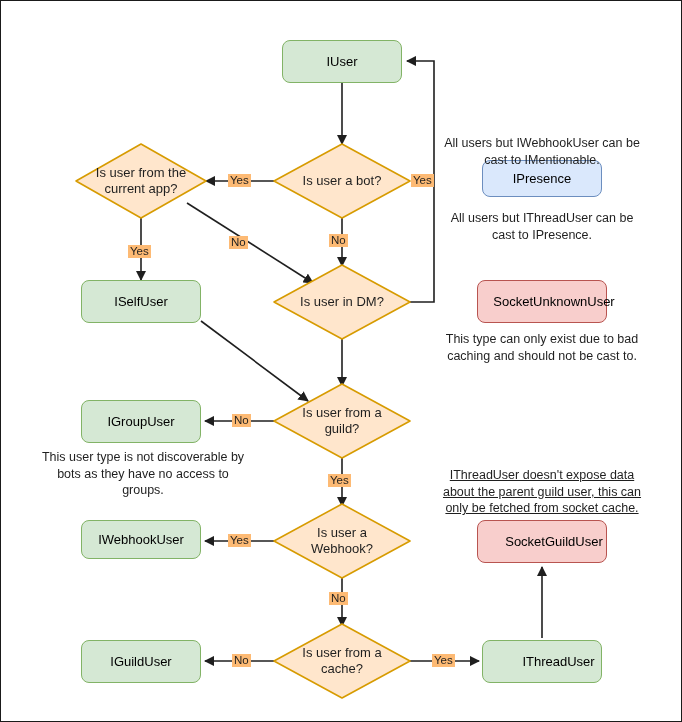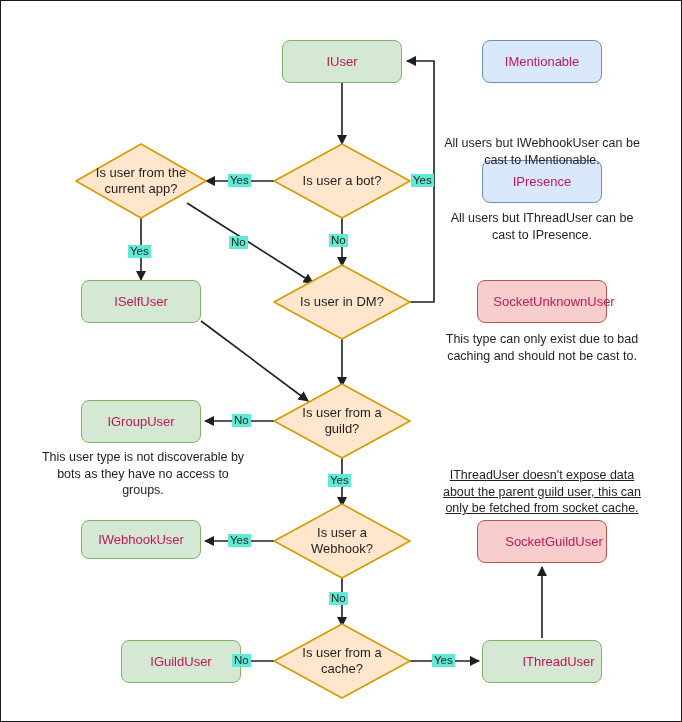--- a/index.html
+++ b/index.html
@@ -26,21 +26,21 @@
   }
   .node {
     position: absolute;
     box-sizing: border-box;
     display: flex;
     align-items: center;
     justify-content: center;
     text-align: center;
     font-family: "Liberation Sans", sans-serif;
     font-size: 13px;
-    color: #be185d;
+    color: #000000;
     line-height: 1.22;
     z-index: 3;
   }
   .box {
     border-radius: 8px;
     border-style: solid;
     border-width: 1.4px;
   }
   .box-green  { background: #d5e8d4; border-color: #82b366; }
   .box-blue   { background: #dae8fc; border-color: #6c8ebf; }
@@ -74,21 +74,21 @@
     font-size: 12.5px;
     color: #1f1f1f;
     line-height: 1.33;
     z-index: 3;
   }
   .edge-label {
     position: absolute;
     font-family: "Liberation Sans", sans-serif;
     font-size: 11.5px;
     color: #1f1f1f;
-    background: #5eead4;
+    background: #fdba74;
     padding: 0 2px;
     white-space: nowrap;
     z-index: 4;
     line-height: 1.1;
   }
 </style>
 </head>
 <body>
 
 <div id="page">
@@ -152,33 +152,30 @@
   </div>
 
   <div class="node box box-green" style="left:80px; top:399px; width:120px; height:43px;">
     <span>IGroupUser</span>
   </div>
 
   <div class="node box box-green" style="left:80px; top:519px; width:120px; height:39px;">
     <span>IWebhookUser</span>
   </div>
 
-  <div class="node box box-green" style="left:80px; top:639px; width:120px; height:43px;margin-left:40px;">
+  <div class="node box box-green" style="left:80px; top:639px; width:120px; height:43px;">
     <span>IGuildUser</span>
   </div>
 
   <div class="node box box-green" style="left:481px; top:639px; width:120px; height:43px;padding-left:33px;">
     <span>IThreadUser</span>
   </div>
 
-  <div class="node box box-blue" style="left:481px; top:39px; width:120px; height:43px;">
-    <span>IMentionable</span>
-  </div>
-
-  <div class="node box box-blue" style="left:481px; top:159px; width:120px; height:43px;">
+
+  <div class="node box box-blue" style="left:481px; top:159px; width:120px; height:37px;">
     <span>IPresence</span>
   </div>
 
   <div class="node box box-pink" style="left:476px; top:279px; width:130px; height:43px;">
     <span>SocketUnknownUser</span>
   </div>
 
   <div class="node box box-pink" style="left:476px; top:519px; width:130px; height:43px;">
     <span>SocketGuildUser</span>
   </div>

